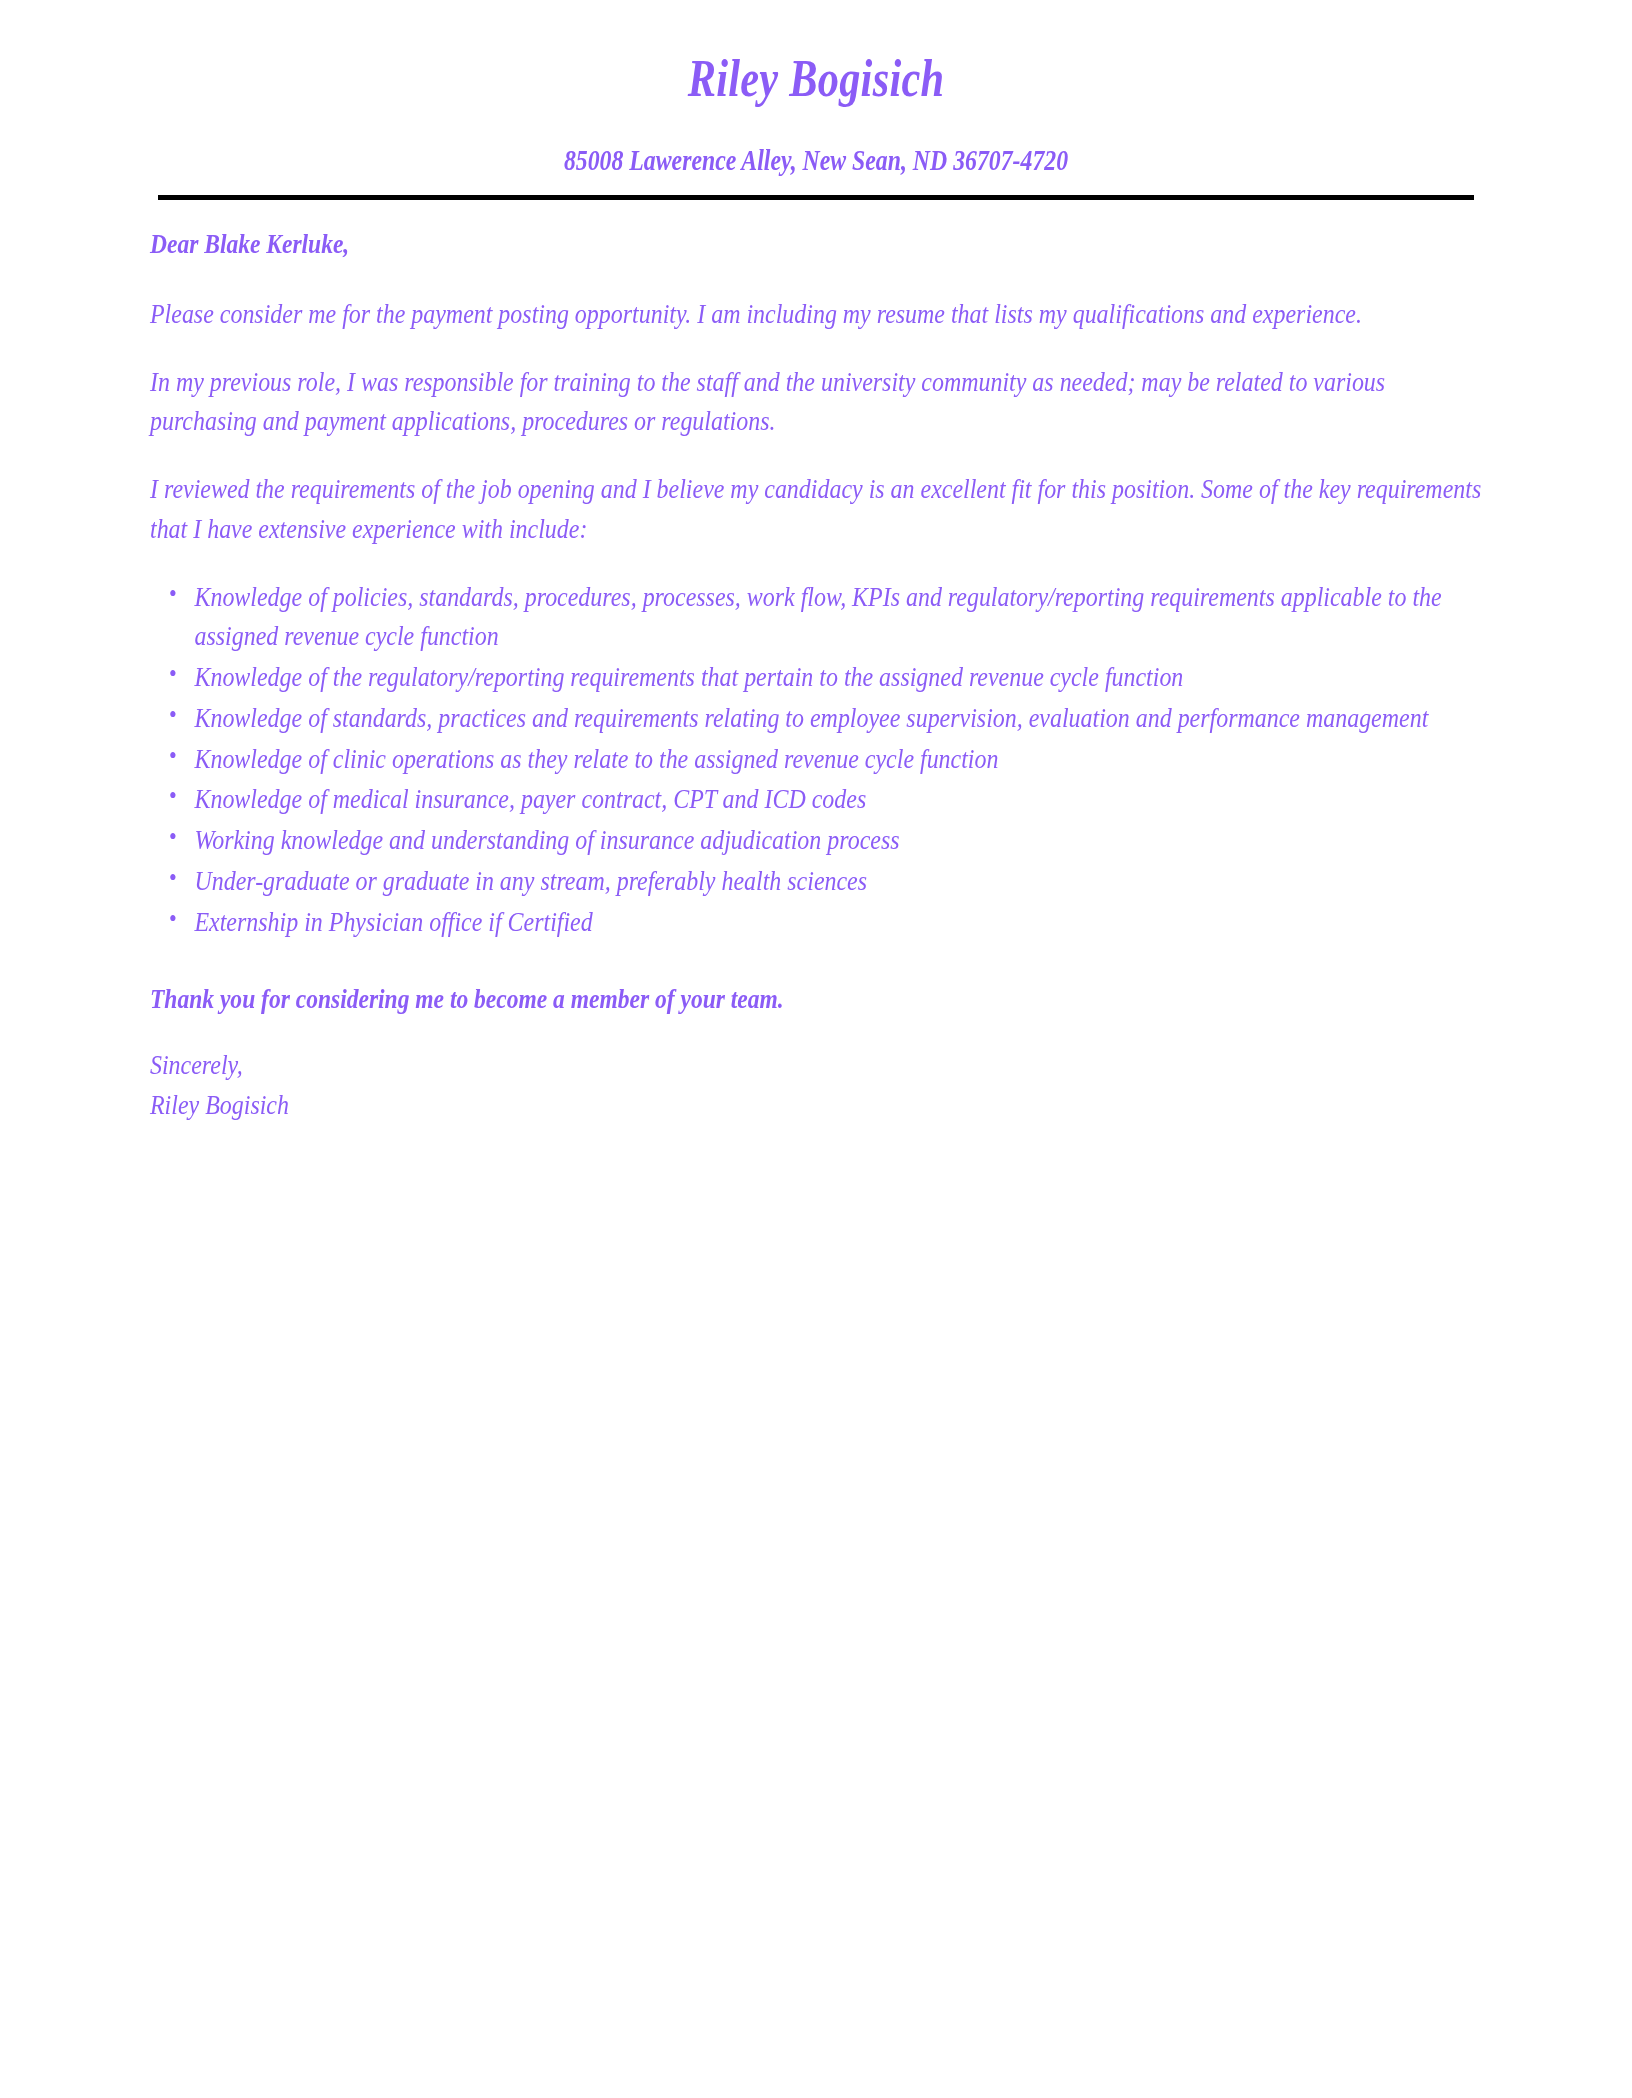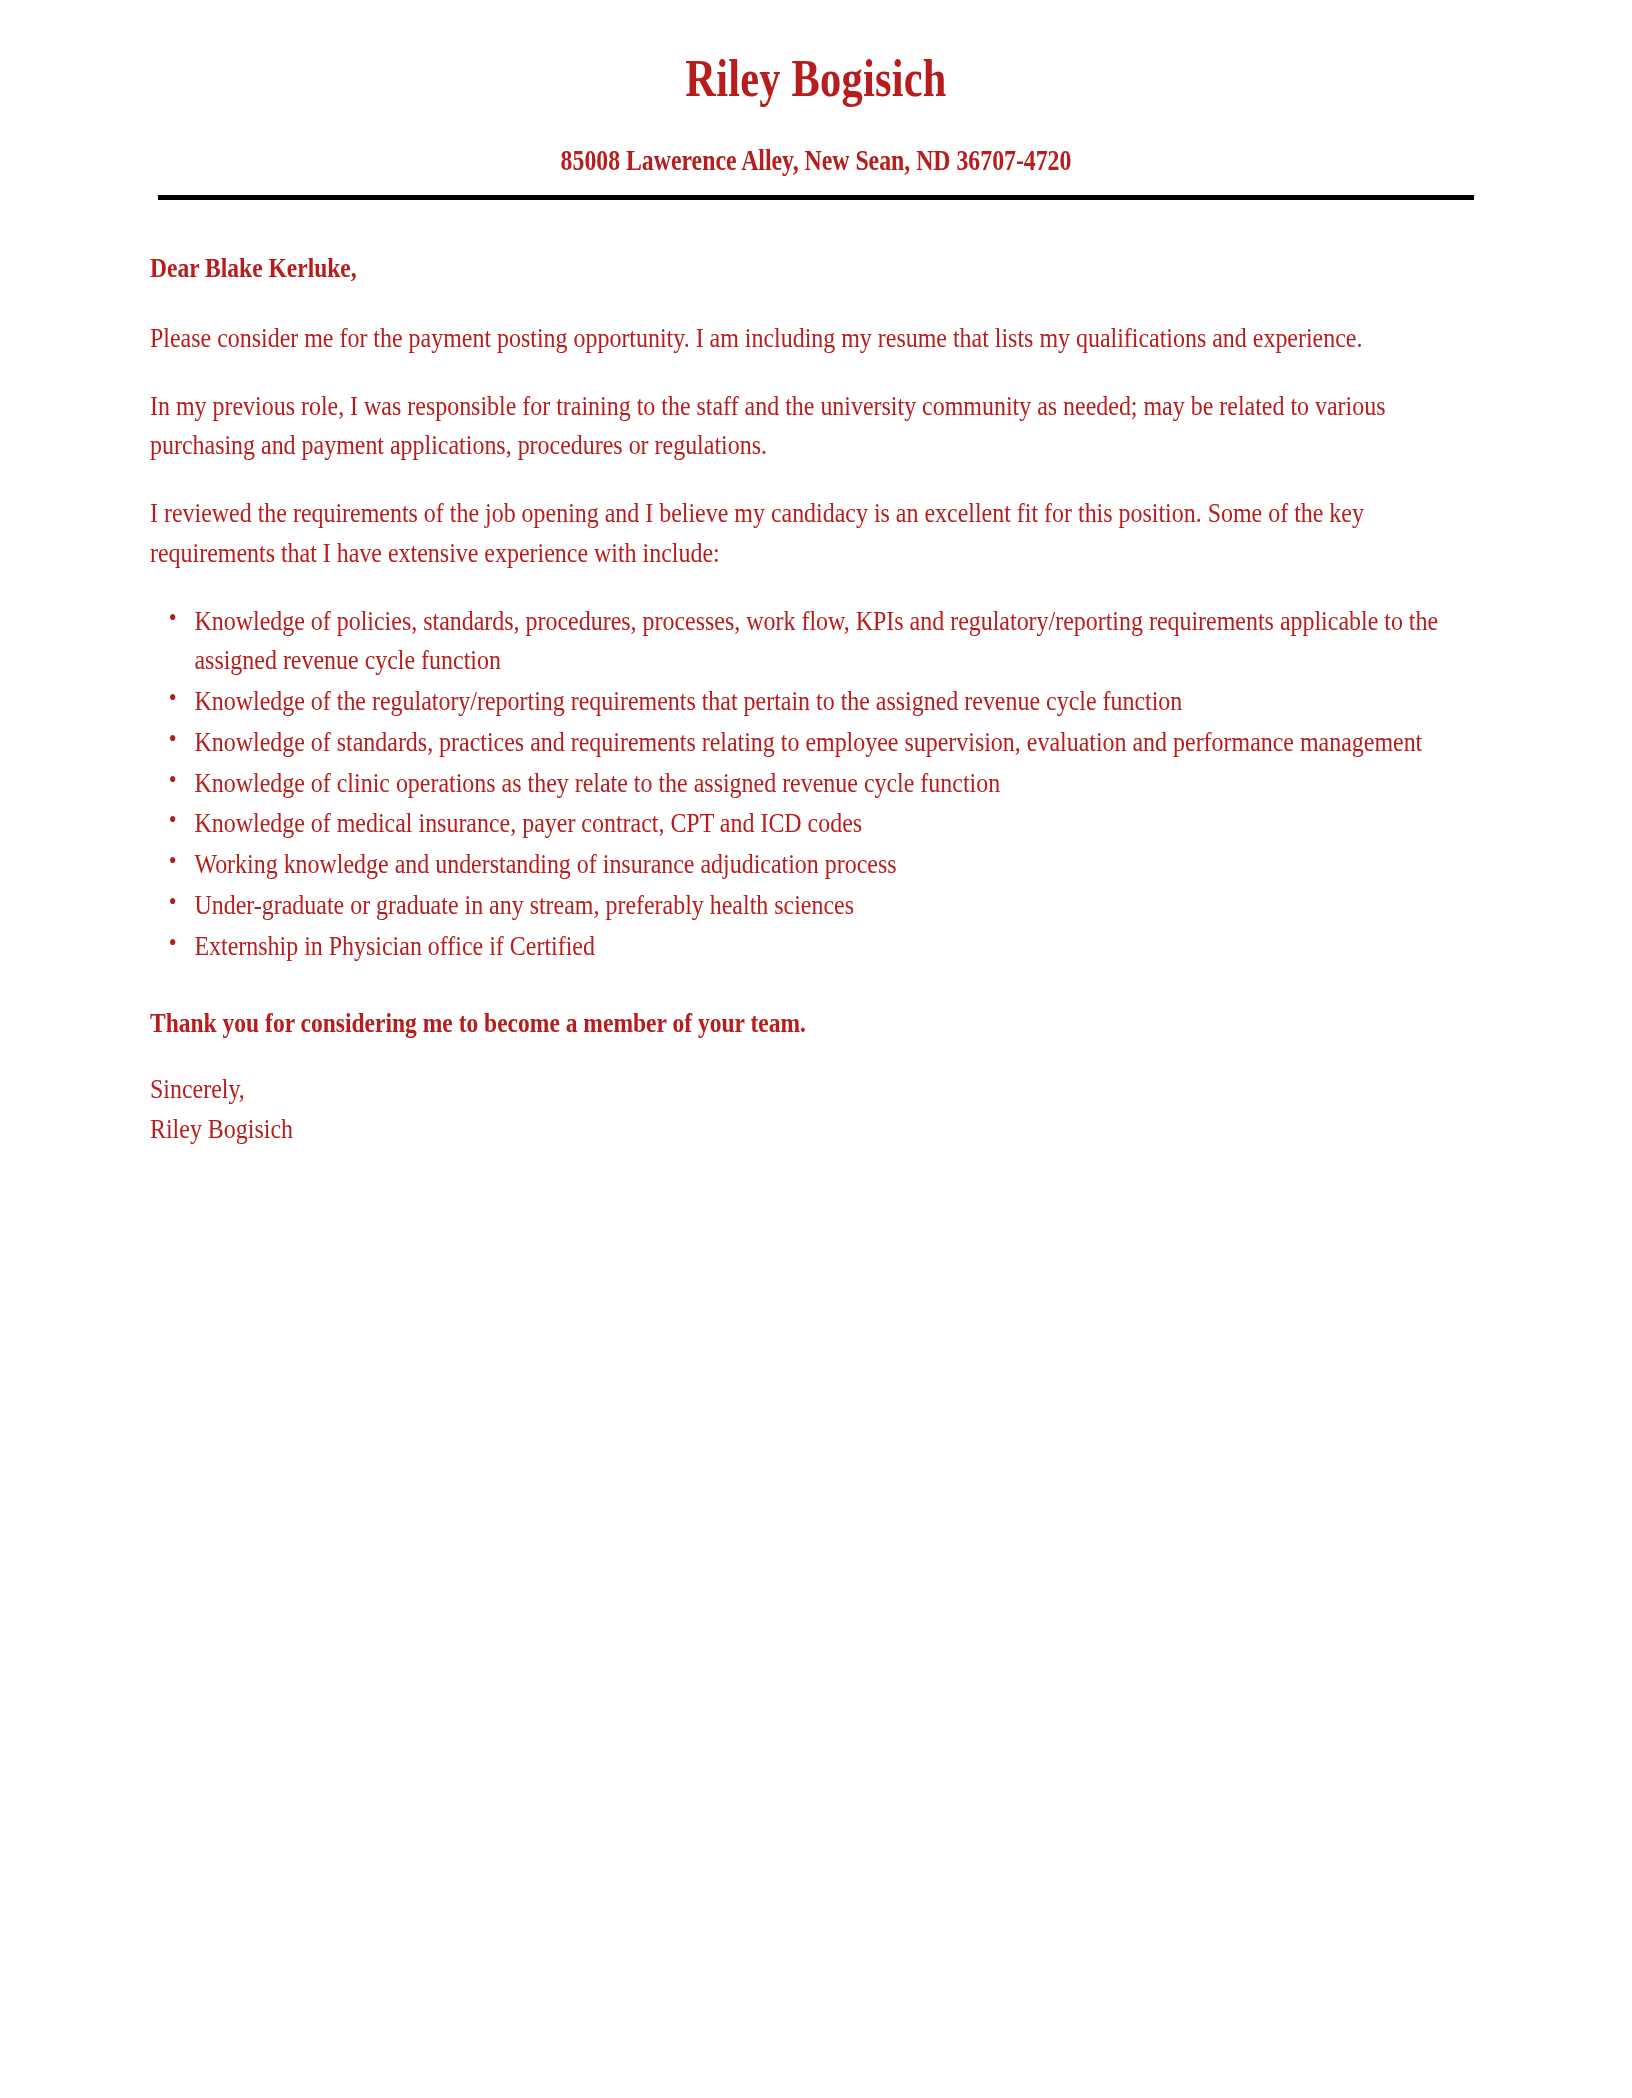--- a/index.html
+++ b/index.html
@@ -7,23 +7,24 @@
     padding: 0;
     background: #ffffff;
   }
   .page {
     position: relative;
     width: 1632px;
     height: 2098px;
     background: #ffffff;
     margin: 0 auto;
     font-family: "Liberation Serif", "DejaVu Serif", serif;
-    color: #b91c1c;
+    color: #8b5cf6;
     box-sizing: border-box;
     overflow: hidden;
+    font-style: italic;
   }
   .content {
     position: absolute;
     left: 150px;
     top: 0;
     width: 1332px;
   }
 
   
   .letter-header {
@@ -50,21 +51,21 @@
   .header-rule {
     height: 5px;
     background: #000000;
     margin-top: 18px;
     margin-left: 8px;
     margin-right: 8px;
   }
 
   
   .body-block {
-    margin-top: 52px;
+    margin-top: 28px;
   }
   .salutation {
     font-size: 28px;
     font-weight: bold;
     margin: 0 0 34px 0;
     transform: scaleX(0.84);
     transform-origin: left center;
     white-space: nowrap;
   }
   .para {

